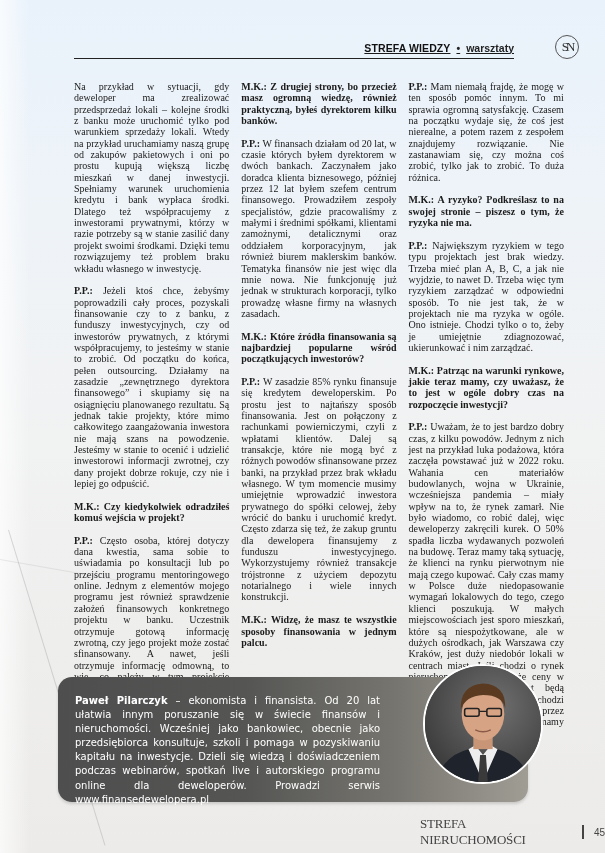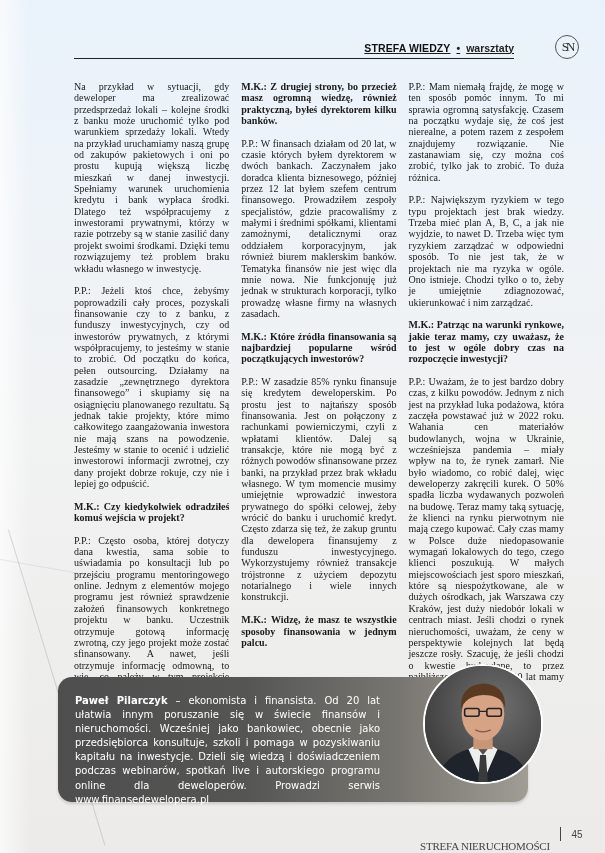--- a/index.html
+++ b/index.html
@@ -40,21 +40,21 @@
       margin-left: 32px;
     }
     
     .columns {
       position: absolute; top: 81px; left: 74px; width: 490px;
       display: flex; gap: 12px;
     }
     .col { width: 155.3px; font-size: 10px; line-height: 11.35px; text-align: justify; hyphens: auto; }
     .col p { margin-bottom: 11.35px; }
     .col .q { font-weight: bold; font-family: Liberation Serif, serif; }
-    .col .sp { font-weight: normal; }
+    .col .sp { font-weight: bold; }
     
     .bio {
       position: absolute; top: 677px; left: 58px; width: 470px; height: 125px;
       border-radius: 14px;
       background: linear-gradient(90deg, #4d4e4d 0%, #555654 40%, #77756f 72%, #a09d95 100%);
       box-shadow: 0 2px 3px rgba(0,0,0,0.15);
     }
     .bio-text {
       position: absolute; top: 694px; left: 75px; width: 305px;
       font-family: "DejaVu Sans", sans-serif; font-size: 10px; line-height: 14.1px;
@@ -66,21 +66,21 @@
       border-radius: 50%; border: 2.5px solid #fff; overflow: hidden;
       background: radial-gradient(circle at 60% 40%, #6a6a6a 0%, #3c3c3c 70%);
     }
     .photo svg { width: 100%; height: 100%; display: block; }
     
     .footer {
       position: absolute; top: 816px; left: 420px;
       display: flex; align-items: center;
       font-family: "Liberation Sans", "DejaVu Sans", sans-serif; color: #444;
     }
-    .footer .mag { font-size: 11px; letter-spacing: -0.2px; font-family: "Liberation Serif", serif; margin-top: 24px; }
+    .footer .mag { font-size: 13px; letter-spacing: -0.2px; font-family: "Liberation Serif", serif; }
     .footer .sep { width: 1.5px; height: 14px; background: #444; margin: 0 10px; }
     .footer .page { font-size: 10px; }
   </style>
 </head>
 <body>
 
 <div class="left-shade"></div>
 <div class="floor-line" style="left:8px;top:530px;height:330px;transform:rotate(-17deg);"></div>
 <div class="floor-line" style="left:0px;top:560px;height:120px;transform:rotate(-80deg);opacity:0.5;"></div>
 
@@ -100,20 +100,21 @@
     </div>
   <div class="col" id="col2">
       <p class="q">M.K.: Z drugiej strony, bo przecież masz ogromną wiedzę, również praktyczną, byłeś dyrektorem kilku banków.</p>
       <p><span class="sp">P.P.:</span><span> W finansach działam od 20 lat, w czasie których byłem dyrektorem w dwóch bankach. Zaczynałem jako doradca klienta biznesowego, później przez 12 lat byłem szefem centrum finansowego. Prowadziłem zespoły specjalistów, gdzie pracowaliśmy z małymi i średnimi spółkami, klientami zamożnymi, detalicznymi oraz oddziałem korporacyjnym, jak również biurem maklerskim banków. Tematyka finansów nie jest więc dla mnie nowa. Nie funkcjonuję już jednak w strukturach korporacji, tylko prowadzę własne firmy na własnych zasadach.</span></p>
       <p class="q">M.K.: Które źródła finansowania są najbardziej popularne wśród początkujących inwestorów?</p>
       <p><span class="sp">P.P.:</span><span> W zasadzie 85% rynku finansuje się kredytem deweloperskim. Po prostu jest to najtańszy sposób finansowania. Jest on połączony z rachunkami powierniczymi, czyli z wpłatami klientów. Dalej są transakcje, które nie mogą być z różnych powodów sfinansowane przez banki, na przykład przez brak wkładu własnego. W tym momencie musimy umiejętnie wprowadzić inwestora prywatnego do spółki celowej, żeby wrócić do banku i uruchomić kredyt. Często zdarza się też, że zakup gruntu dla dewelopera finansujemy z funduszu inwestycyjnego. Wykorzystujemy również transakcje trójstronne z użyciem depozytu notarialnego i wiele innych konstrukcji.</span></p>
       <p class="q">M.K.: Widzę, że masz te wszystkie sposoby finansowania w jednym palcu.</p>
     </div>
   <div class="col" id="col3">
       <p><span class="sp">P.P.:</span><span> Mam niemałą frajdę, że mogę w ten sposób pomóc innym. To mi sprawia ogromną satysfakcję. Czasem na początku wydaje się, że coś jest nierealne, a potem razem z zespołem znajdujemy rozwiązanie. Nie zastanawiam się, czy można coś zrobić, tylko jak to zrobić. To duża różnica.</span></p>
+      <p class="q">M.K.: A ryzyko? Podkreślasz to na swojej stronie – piszesz o tym, że ryzyka nie ma.</p>
       <p><span class="sp">P.P.:</span><span> Największym ryzykiem w tego typu projektach jest brak wiedzy. Trzeba mieć plan A, B, C, a jak nie wyjdzie, to nawet D. Trzeba więc tym ryzykiem zarządzać w odpowiedni sposób. To nie jest tak, że w projektach nie ma ryzyka w ogóle. Ono istnieje. Chodzi tylko o to, żeby je umiejętnie zdiagnozować, ukierunkować i nim zarządzać.</span></p>
       <p class="q">M.K.: Patrząc na warunki rynkowe, jakie teraz mamy, czy uważasz, że to jest w ogóle dobry czas na rozpoczęcie inwestycji?</p>
       <p><span class="sp">P.P.:</span><span> Uważam, że to jest bardzo dobry czas, z kilku powodów. Jednym z nich jest na przykład luka podażowa, która zaczęła powstawać już w 2022 roku. Wahania cen materiałów budowlanych, wojna w Ukrainie, wcześniejsza pandemia – miały wpływ na to, że rynek zamarł. Nie było wiadomo, co robić dalej, więc deweloperzy zakręcili kurek. O 50% spadła liczba wydawanych pozwoleń na budowę. Teraz mamy taką sytuację, że klienci na rynku pierwotnym nie mają czego kupować. Cały czas mamy w Polsce duże niedopasowanie wymagań lokalowych do tego, czego klienci poszukują. W małych miejscowościach jest sporo mieszkań, które są niespożytkowane, ale w dużych ośrodkach, jak Warszawa czy Kraków, jest duży niedobór lokali w centrach miast. Jeśli chodzi o rynek nieruchomości, uważam, że ceny w perspektywie kolejnych lat będą jeszcze rosły. Szacuję, że jeśli chodzi o kwestie budowlane, to przez najbliższe co najmniej 7–10 lat mamy co robić.</span></p>
     </div>
 </div>
 
 <div class="bio"></div>
 <div class="bio-text">
   <span class="name">Paweł Pilarczyk</span><span> – ekonomista i finansista. Od 20 lat ułatwia innym poruszanie się w świecie finansów i nieruchomości. Wcześniej jako bankowiec, obecnie jako przedsiębiorca konsultuje, szkoli i pomaga w pozyskiwaniu kapitału na inwestycje. Dzieli się wiedzą i doświadczeniem podczas webinarów, spotkań live i autorskiego programu online dla deweloperów. Prowadzi serwis www.finansedewelopera.pl</span>
 </div>

